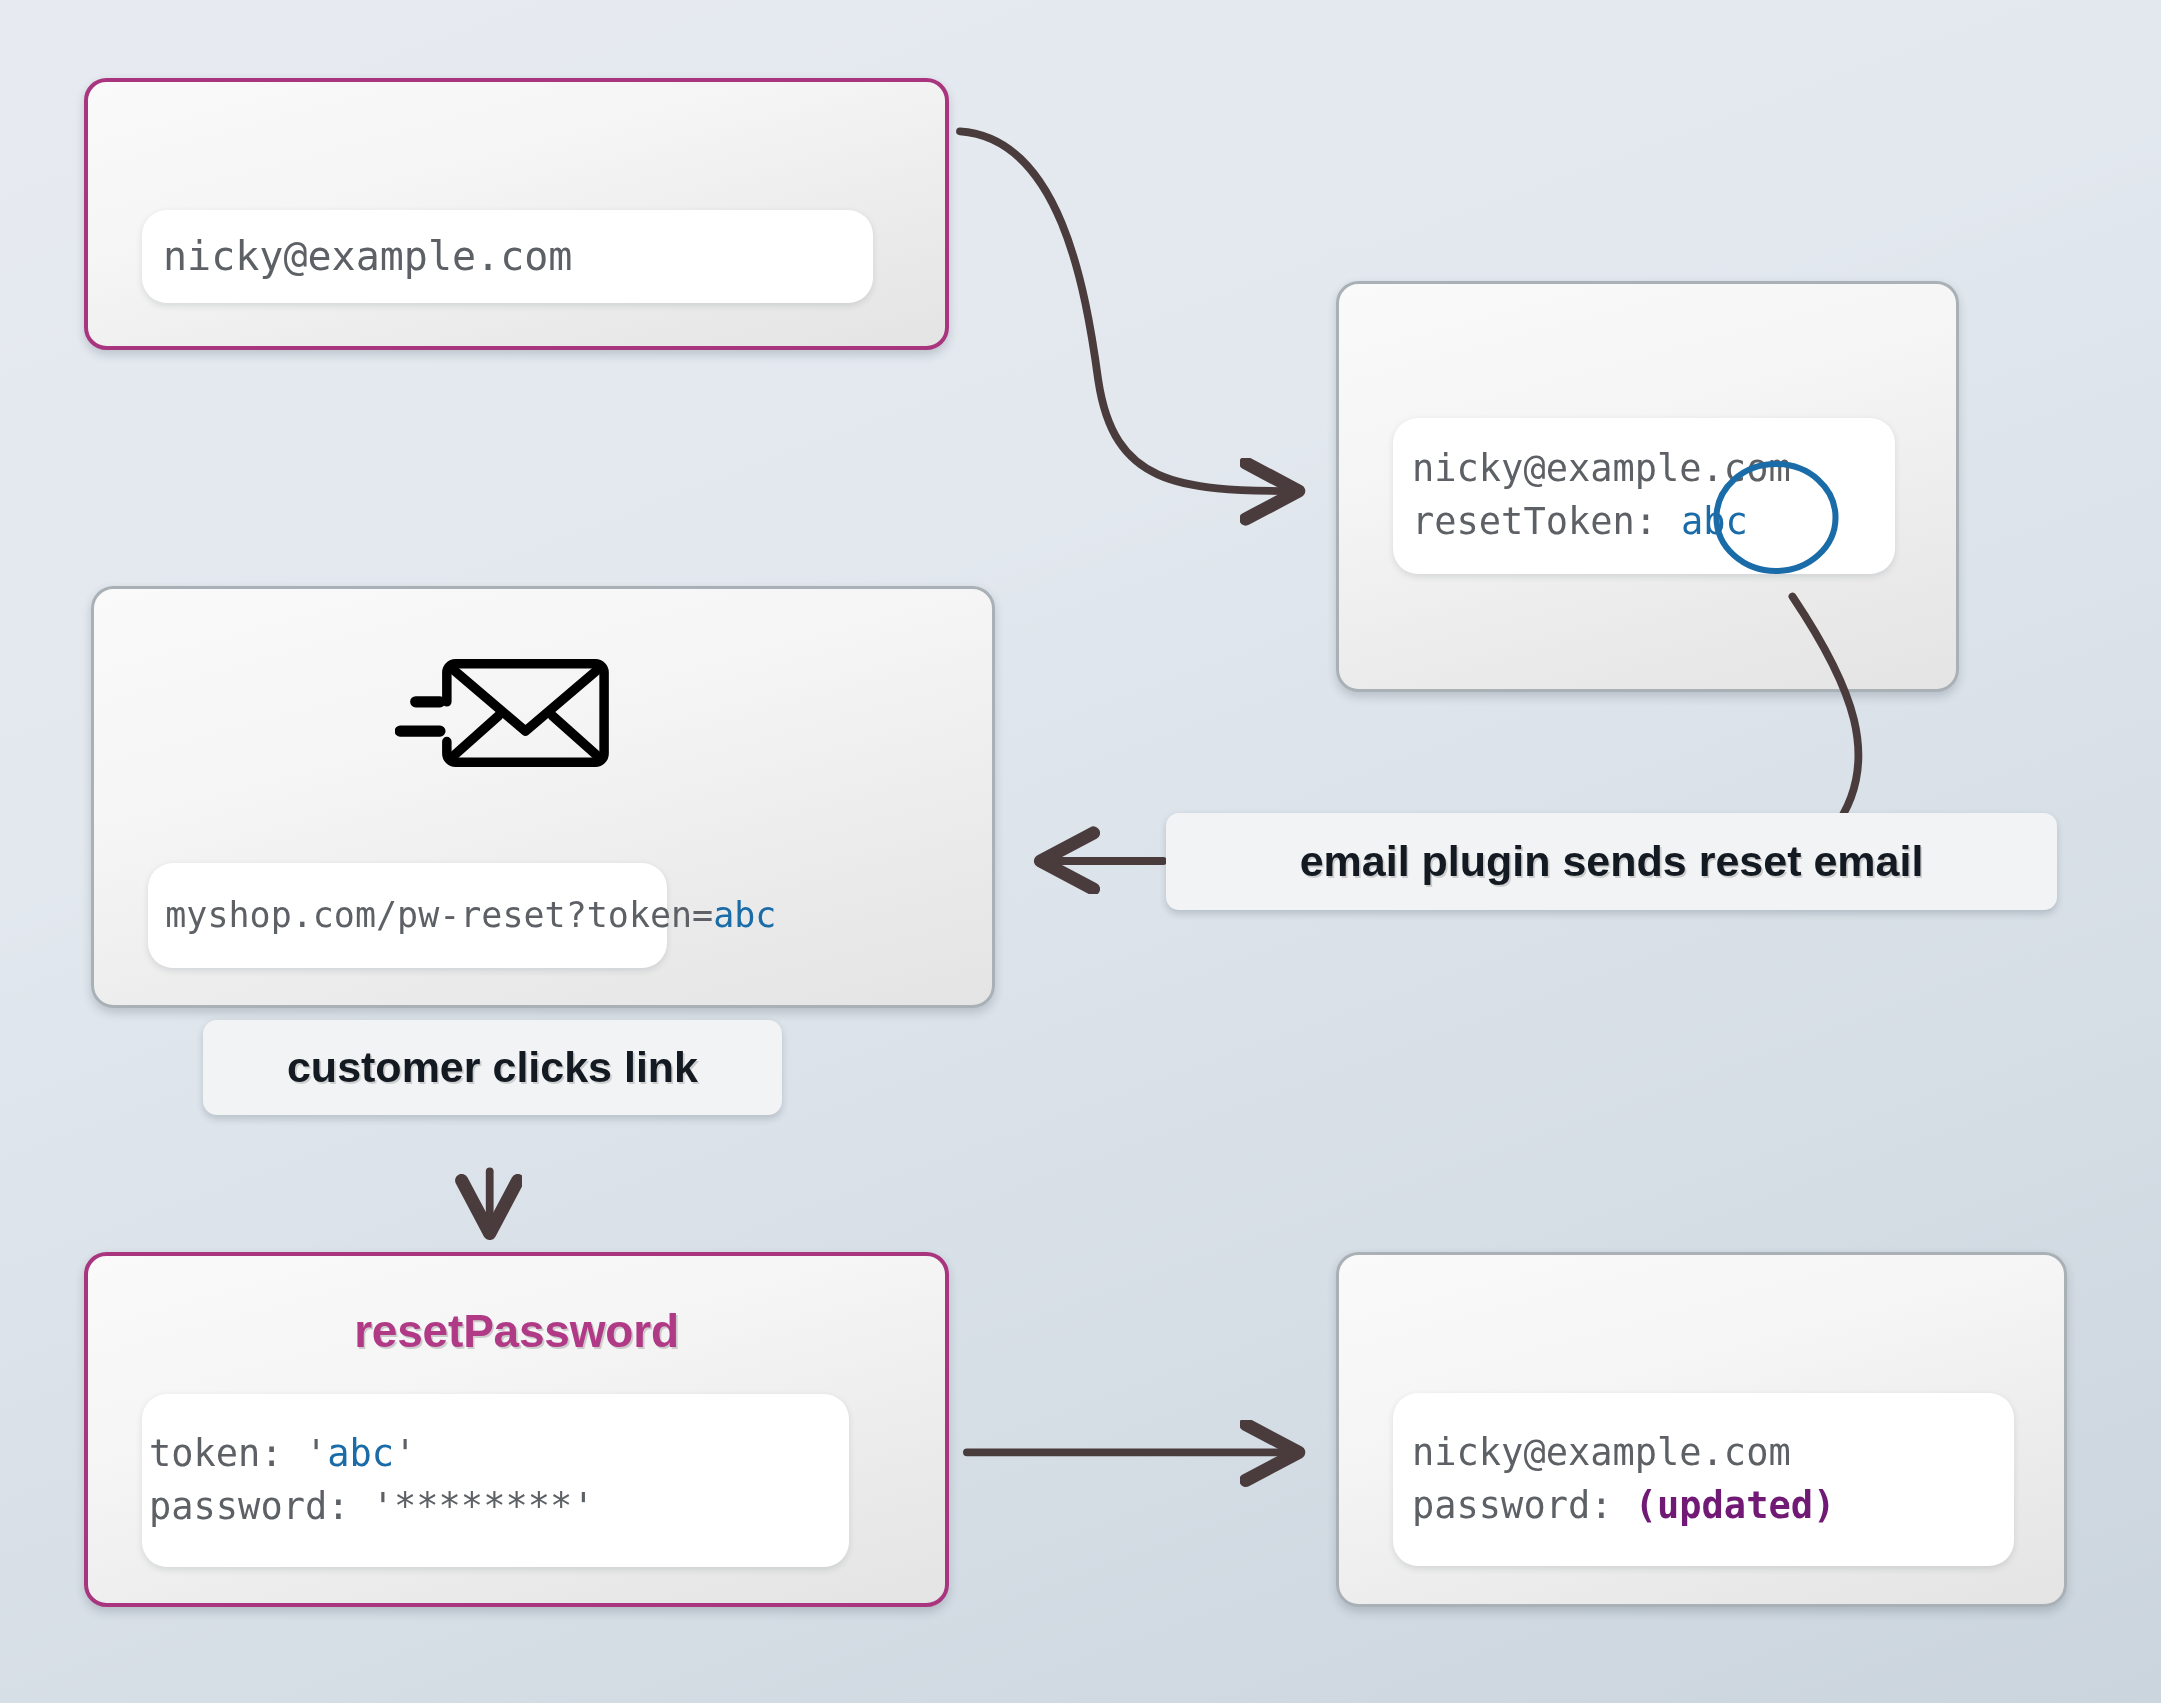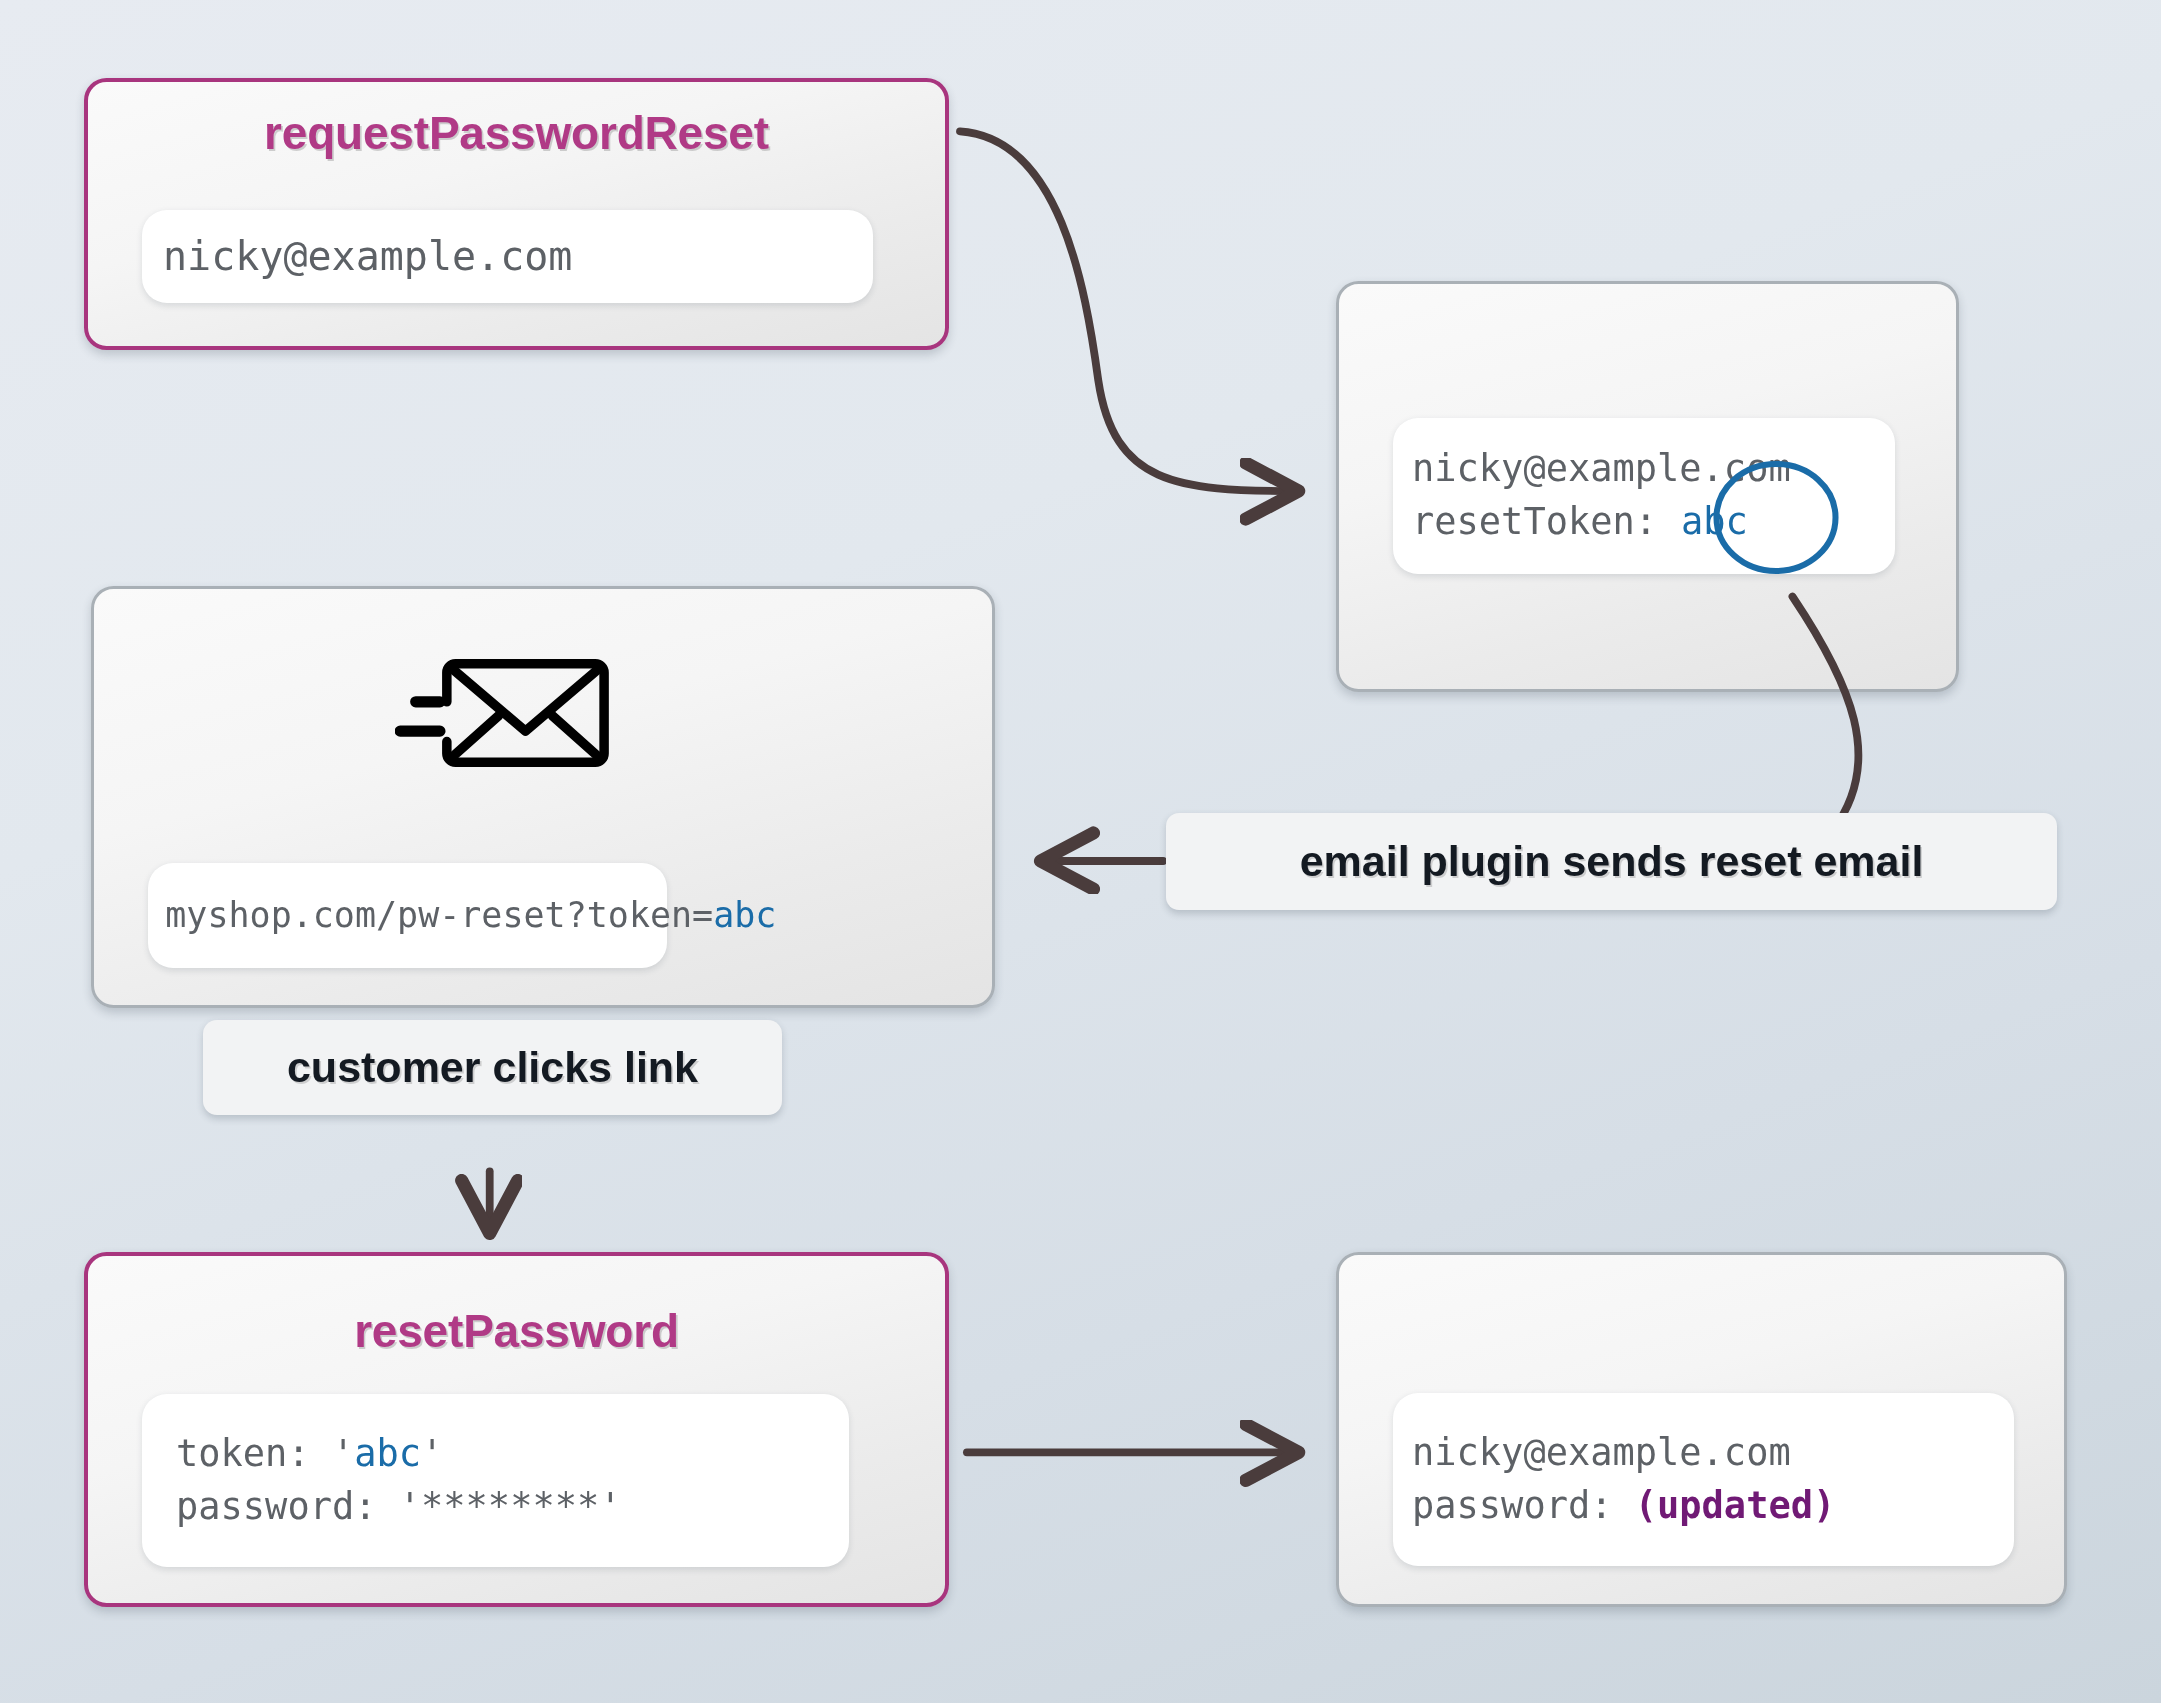--- a/index.html
+++ b/index.html
@@ -123,21 +123,20 @@
 
     <path d="M1345,996 L1205,996" fill="none" stroke="#4a3c3c" stroke-width="9" stroke-linecap="round" marker-end="url(#ah)"></path>
 
     <path d="M566,1185 L566,1245" fill="none" stroke="#4a3c3c" stroke-width="9" stroke-linecap="round"></path>
     <path d="M566,1355 L566,1425" fill="none" stroke="#4a3c3c" stroke-width="9" stroke-linecap="round" marker-end="url(#ah)"></path>
 
     <path d="M1118,1680 L1500,1680" fill="none" stroke="#4a3c3c" stroke-width="9" stroke-linecap="round" marker-end="url(#ah)"></path>
   </svg>
 
   <div class="node accent" style="left:84px; top:78px; width:865px; height:272px; padding-top:24px;">
-    <div class="node-title accent-title">requestPasswordReset</div>
     <div class="panel" style="position:absolute; left:54px; top:128px; width:731px; height:93px;
                 font-size:40px; padding-left:21px;">
       <div class="code-line">nicky@example.com</div>
     </div>
   </div>
 
   <div class="node plain" style="left:1336px; top:281px; width:623px; height:411px; padding-top:24px;">
     <div class="node-title dark-title" style="margin-top:17.3px;">User</div>
 
     <div class="panel" style="position:absolute; left:54px; top:134px; width:502px; height:156px;
@@ -171,21 +170,21 @@
     <div class="panel" style="position:absolute; left:0px; top:274px; width:519px; height:105px;
                 margin-left:54px; font-size:35px; padding-left:17.3px;">
       <div class="code-line"><span>myshop.com/pw-reset?token=</span><span class="tok-blue">abc</span></div>
     </div>
   </div>
 
   <div class="node accent" style="left:84px; top:1252px; width:865px; height:355px; padding-top:24px;">
     <div class="node-title accent-title" style="margin-top:24px;">resetPassword</div>
 
     <div class="panel" style="position:absolute; left:54px; top:138px; width:707px; height:173px;
-                font-size:37px; padding-left:34px;">
+                font-size:37px; padding-left:7px;">
       <div class="code-line"><span>token: </span><span class="tok-grey">'</span><span class="tok-blue">abc</span><span class="tok-grey">'</span></div>
       <div class="code-line"><span>password: </span><span>'********'</span></div>
     </div>
   </div>
 
   <div class="node plain" style="left:1336px; top:1252px; width:731px; height:355px; padding-top:24px;">
     <div class="node-title dark-title" style="margin-top:24px;">User</div>
 
     <div class="panel" style="position:absolute; left:54px; top:138px; width:621px; height:173px;
                 font-size:37px; padding-left:19px;">

